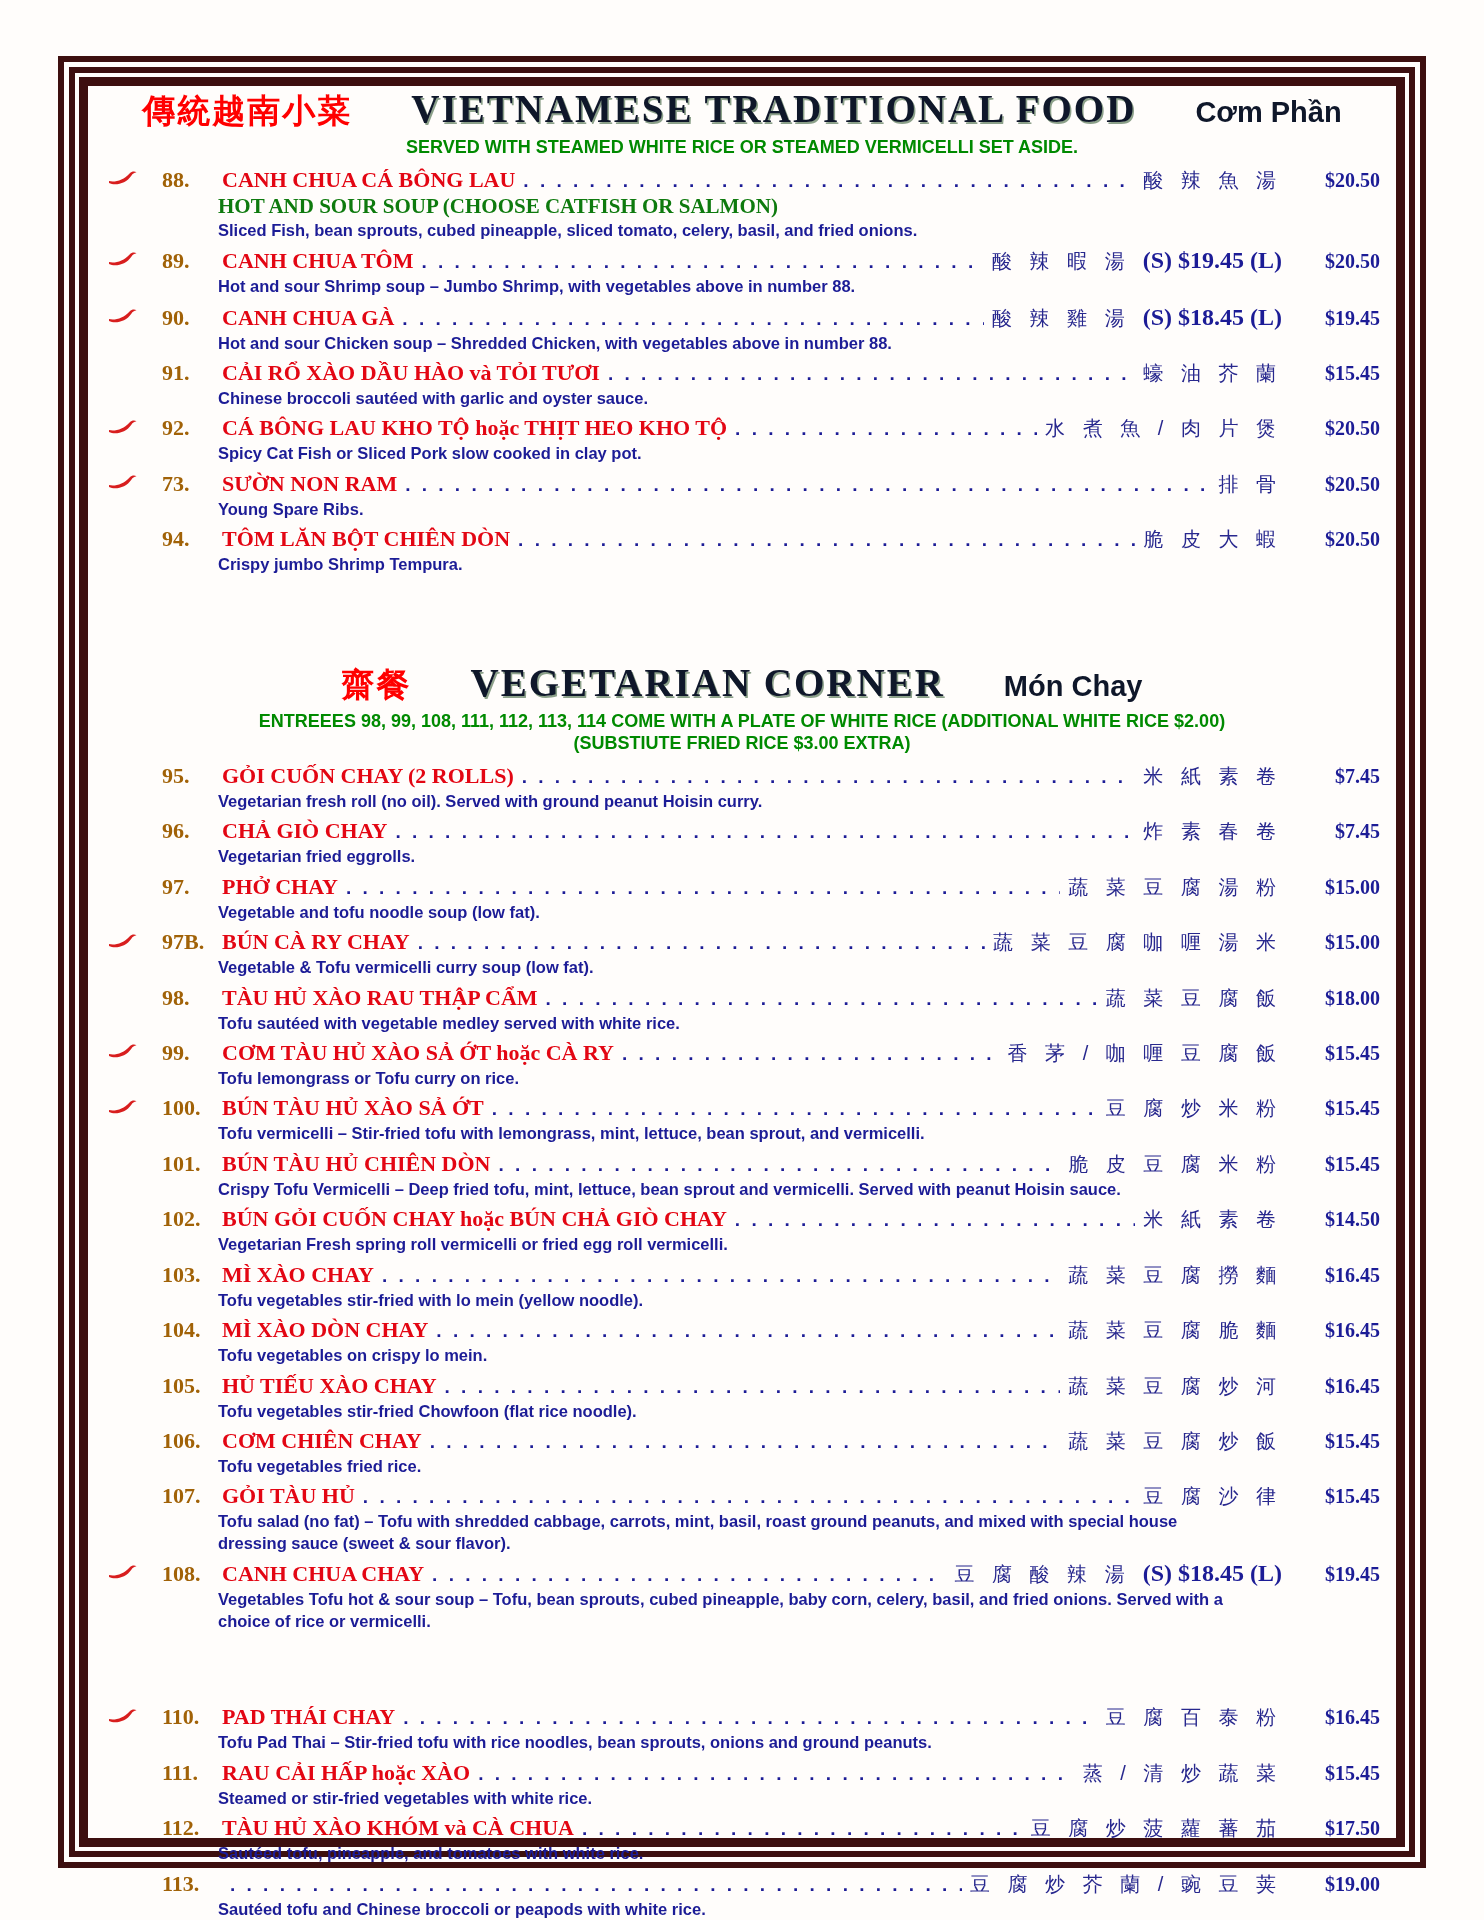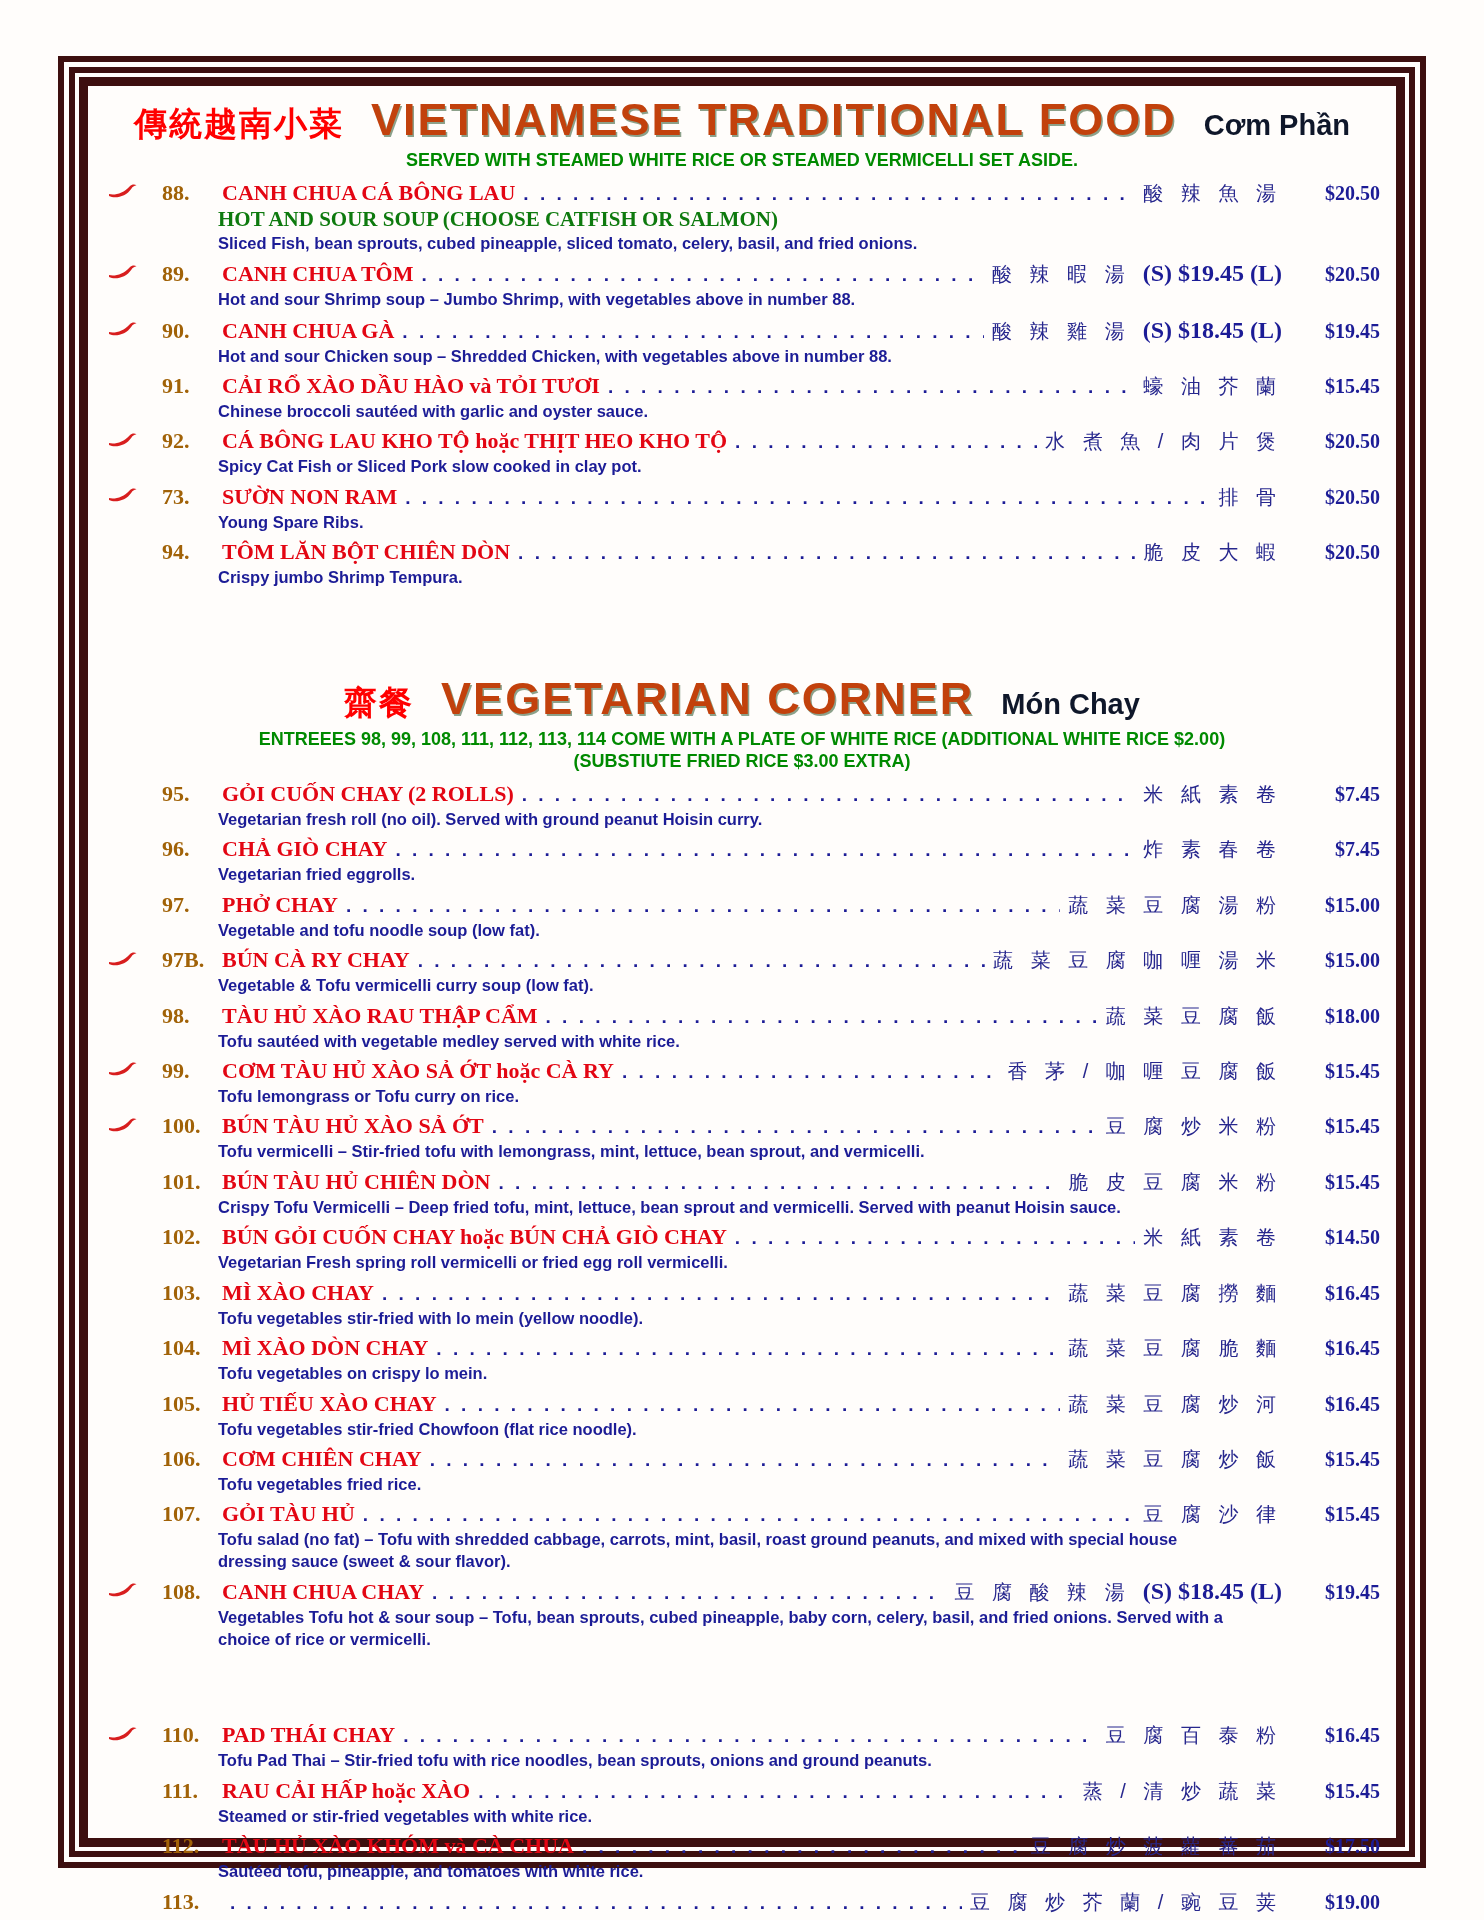--- a/index.html
+++ b/index.html
@@ -8,24 +8,24 @@
     font-family:"Liberation Sans", sans-serif; overflow:hidden;
   }
   
   .frame-outer { position:absolute; left:58px; top:56px; right:58px; bottom:52px;
     border:6px solid #3d0f0f; }
   .frame-mid   { position:absolute; inset:5px; border:6px solid #3d0f0f; }
   .frame-inner { position:absolute; inset:4px; border:9px solid #3d0f0f; }
 
   .content { position:absolute; left:104px; top:86px; right:104px; }
 
-  .sec-head { display:flex; justify-content:center; align-items:baseline; gap:27px; margin-bottom:2px;margin-top:8px; }
+  .sec-head { display:flex; justify-content:center; align-items:baseline; gap:59px; margin-bottom:2px; }
   .head-cn   { font-size:33px; font-weight:bold; color:#ff0000; letter-spacing:2px; }
-  .head-title{ font-family:Liberation Sans, sans-serif; font-weight:bold; font-size:45px;
-               color:#c2410c; letter-spacing:2px; text-shadow:1.5px 1.5px 0 rgba(25,70,25,.5); }
+  .head-title{ font-family:Liberation Serif, serif; font-weight:bold; font-size:39px;
+               color:#0f172a; letter-spacing:2px; text-shadow:1.5px 1.5px 0 rgba(25,70,25,.5); }
   .head-viet { font-weight:bold; font-size:29px; color:#0f172a; }
   .note { text-align:center; font-weight:bold; font-size:18px; color:#008a00; line-height:1.25; }
   .notes-block { margin-bottom:8px; }
 
   .items { margin-top:6px; }
   .item { margin-bottom:6px; }
   .item.gap-before { margin-top:72px; }
   .item-row { display:flex; align-items:baseline; }
   .chili { flex:0 0 54px; align-self:center; padding-left:4px; }
   .num  { flex:0 0 60px; font-family:"Liberation Serif", serif; font-weight:bold;

